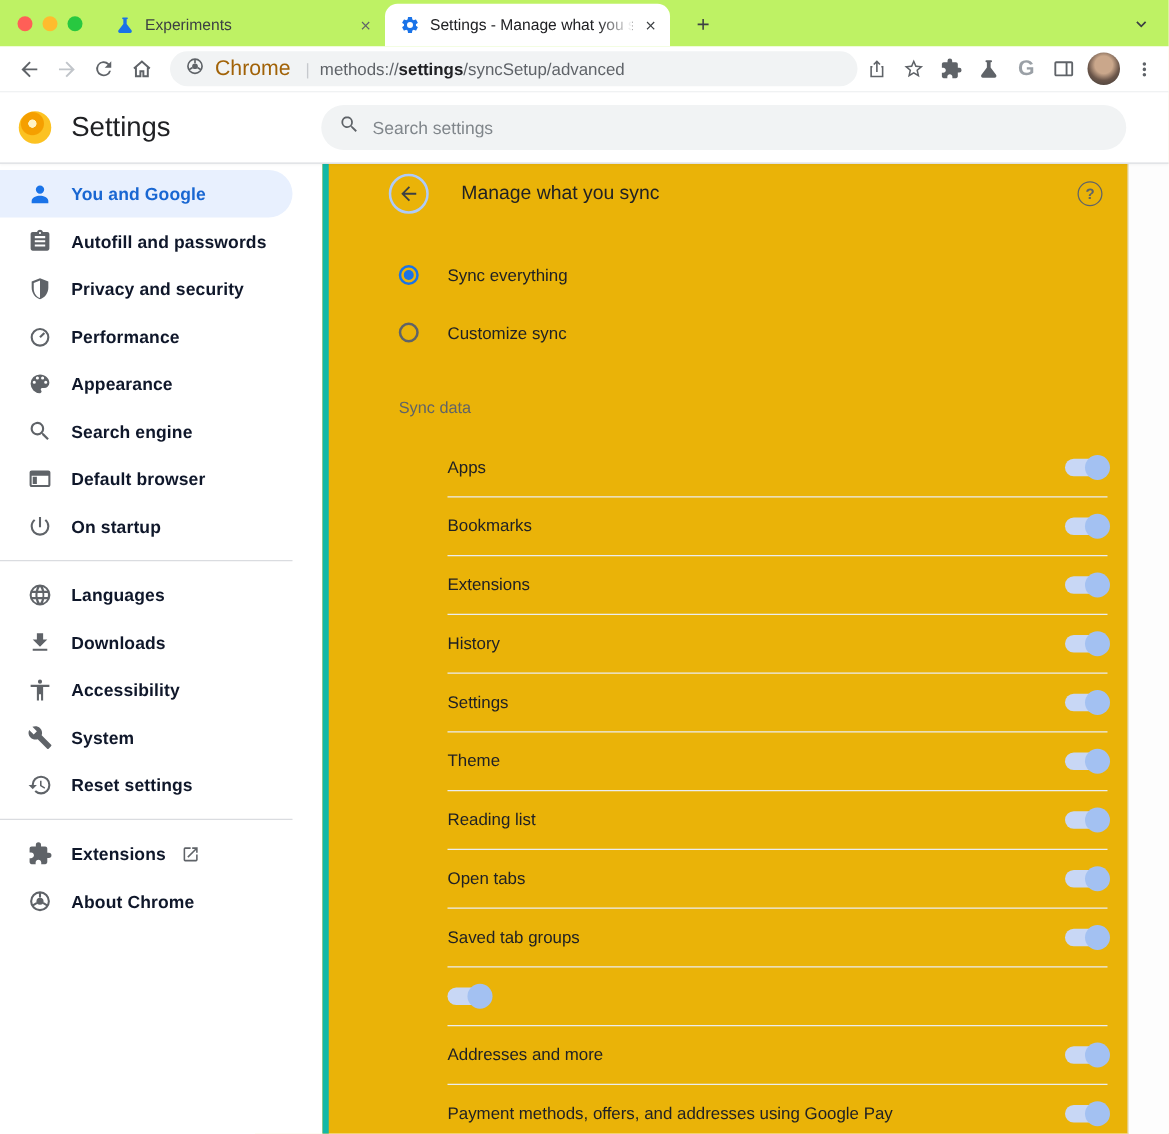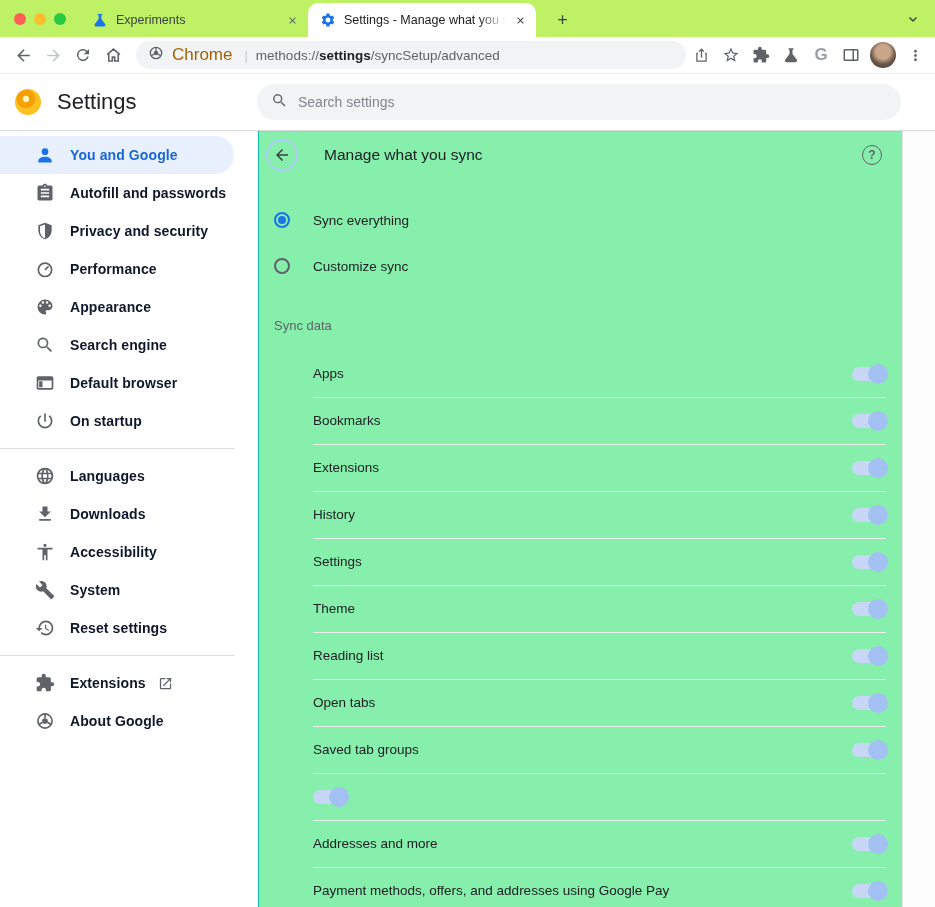--- a/index.html
+++ b/index.html
@@ -45,30 +45,30 @@
   .settings-title { font-size:22px; color:#202124; margin-left:16px; font-weight:400; }
   .search-box { position:absolute; left:257px; top:10px; width:644px; height:36px; background:#f1f3f4; border-radius:18px;
      display:flex; align-items:center; padding:0 14px; }
   .search-box input { border:none; outline:none; background:transparent; font-family:"Liberation Sans",sans-serif;
      font-size:14px; color:#202124; margin-left:10px; width:100%; }
   .search-box input::placeholder { color:#80868b; }
 
   
   .content { display:flex; height:776px; background:#fff; }
   .sidebar { width:258px; flex:0 0 auto; padding-top:5px; }
-  .menu-item { height:38px; display:flex; align-items:center; padding-left:35px; width:234px; cursor:pointer; }
+  .menu-item { height:38px; display:flex; align-items:center; padding-left:22px; width:234px; cursor:pointer; }
   .menu-item .mi-icon { width:20px; height:20px; color:#5f6368; flex:0 0 auto; }
   .menu-item .mi-label { font-size:14px; font-weight:700; color:#0f172a; margin-left:15px; letter-spacing:.1px; }
   .menu-item.selected { background:#e8f0fe; border-radius:0 19px 19px 0; }
   .menu-item.selected .mi-icon { color:#1a73e8; }
   .menu-item.selected .mi-label { color:#1967d2; }
   .menu-divider { height:1px; background:#dadce0; width:234px; margin:8px 0; }
   .ext-link { width:15px; height:15px; color:#5f6368; margin-left:12px; }
 
-  .card { width:645px; flex:0 0 auto; background:#86efac; border-left:1px solid #14b8a6; border-right:1px solid #e4e6e8; }
+  .card { width:645px; flex:0 0 auto; background:#eab308; border-left:5px solid #14b8a6; border-right:1px solid #e4e6e8;padding-left:41px; }
   .gutter { flex:1; background:#fdfdfd; }
 
   
   .subheader { height:48px; display:flex; align-items:center; padding:0 20px 0 7px; }
   .back-btn { width:32px; height:32px; border-radius:50%; border:2px solid #aecbfa; display:flex; align-items:center; justify-content:center; color:#3c4043; }
   .sub-title { font-size:15.5px; color:#202124; margin-left:26px; }
   .help-btn { margin-left:auto; width:20px; height:20px; border-radius:50%; border:1.7px solid #5f6368; color:#5f6368;
      display:flex; align-items:center; justify-content:center; font-size:12px; font-weight:700; }
 
   
@@ -324,21 +324,21 @@
         <span class="ext-link"><svg viewBox="0 0 24 24" width="15" height="15">
               <path d="M19 19H5V5h7V3H5a2 2 0 0 0-2 2v14a2 2 0 0 0 2 2h14c1.1 0 2-.9 2-2v-7h-2v7zM14 3v2h3.59l-9.83 9.83 1.41 1.41L19 6.41V10h2V3h-7z"></path>
             </svg></span>
       </div>
       <div class="menu-item">
         <span class="mi-icon"><svg viewBox="0 0 24 24" width="20" height="20" class="stroke-ic" style="stroke-width:2">
               <circle cx="12" cy="12" r="8.5"></circle>
               <circle cx="12" cy="12" r="3.4" fill="currentColor" stroke="none"></circle>
               <path d="M12 3.5v5M4.8 16.2l4.3-2.6M19.2 16.2l-4.3-2.6"></path>
             </svg></span>
-        <span class="mi-label">About Google</span>
+        <span class="mi-label">About Chrome</span>
       </div>
     </div>
 
     <div class="card">
       <div class="subheader">
         <div class="back-btn">
           <svg viewBox="0 0 24 24" width="18" height="18">
               <path d="M20 11H7.8l5.6-5.6L12 4l-8 8 8 8 1.4-1.4L7.8 13H20v-2z"></path>
             </svg>
         </div>

